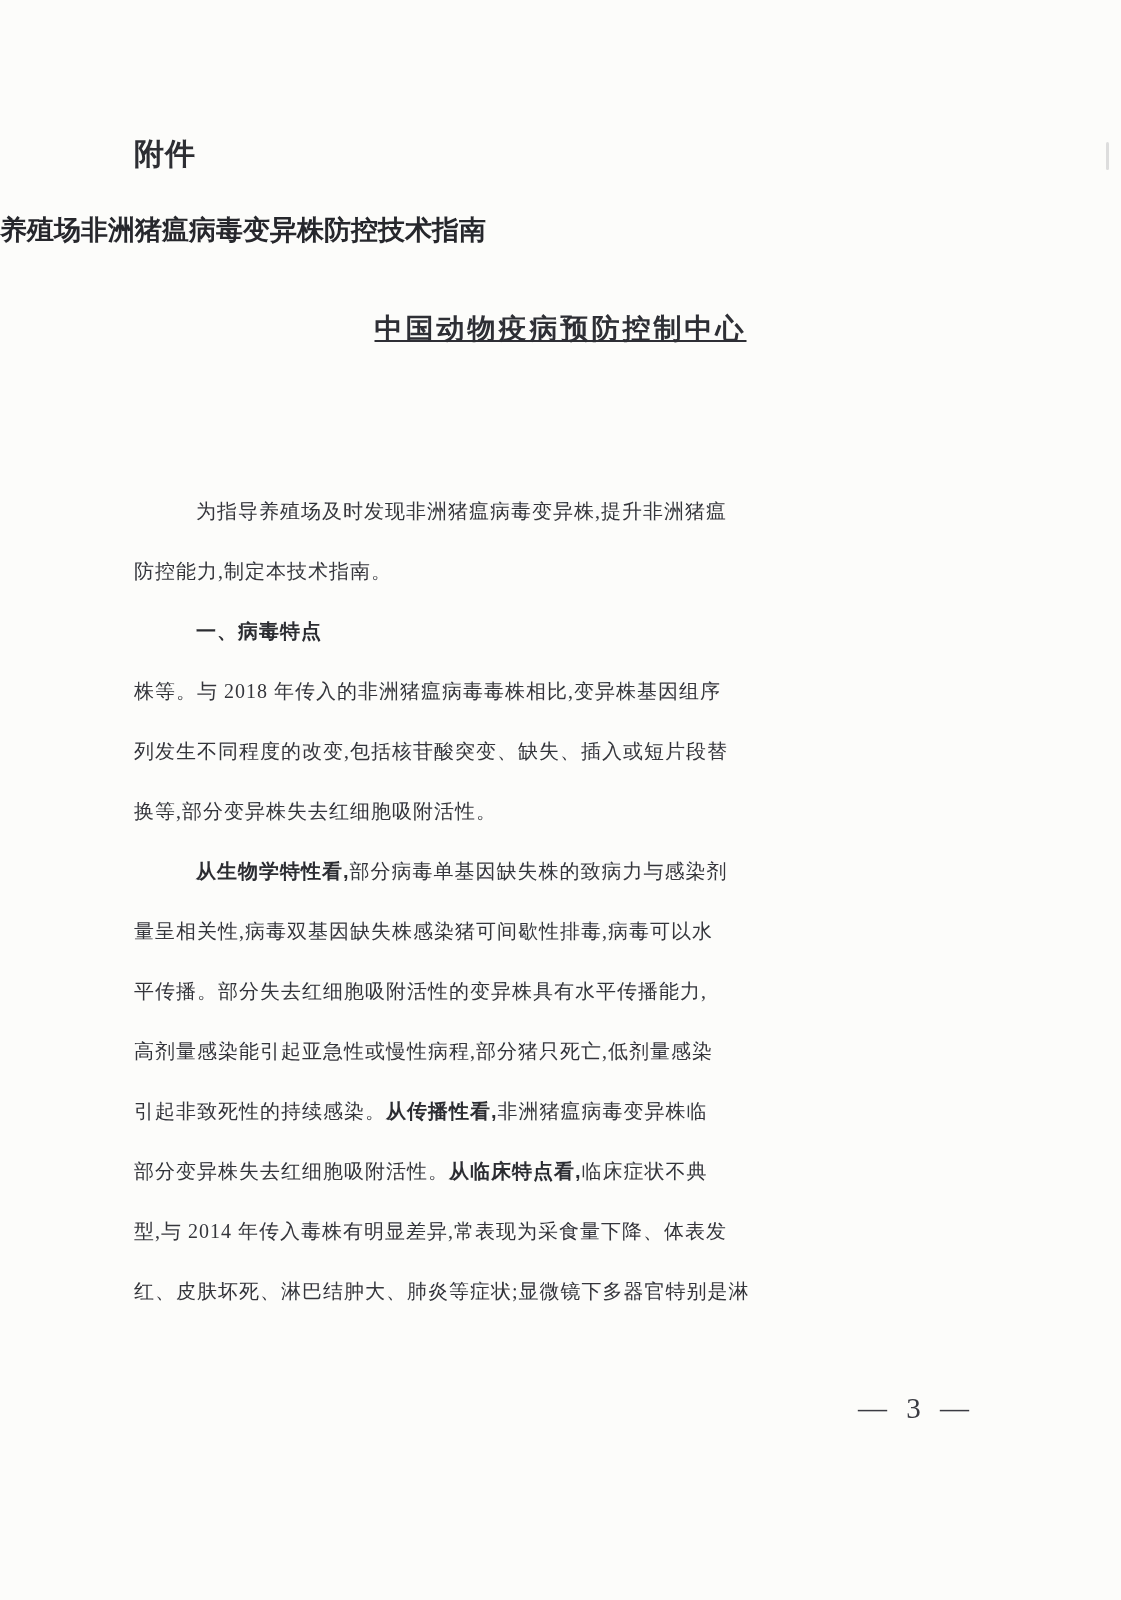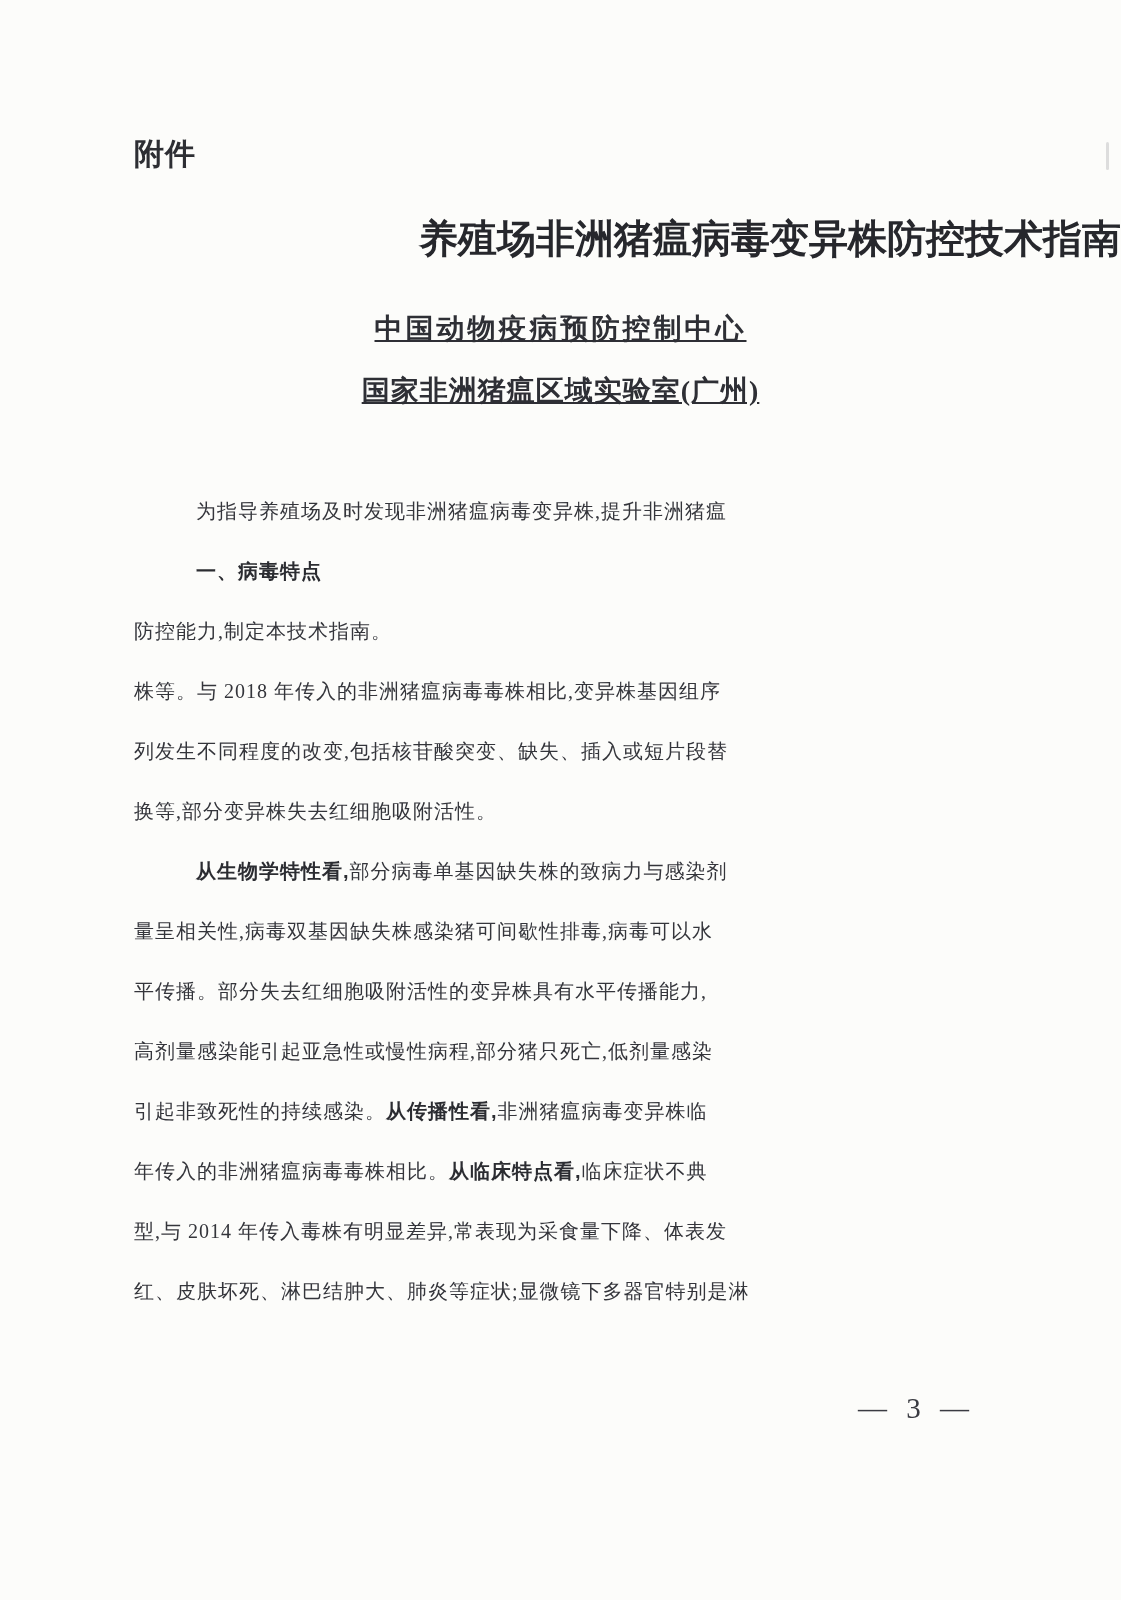--- a/index.html
+++ b/index.html
@@ -26,22 +26,22 @@
     letter-spacing: 1px;
     font-family: "Liberation Sans", sans-serif;
     color: #2d2e33;
   }
   .title {
     position: absolute;
     top: 212px;
     left: 0;
     width: 100%;
     margin: 0;
-    text-align: right;
-    font-size: 39px;
+    text-align: left;
+    font-size: 27px;
     font-weight: 700;
     letter-spacing: 0px;
     font-family: Liberation Mono, monospace;
     color: #26272c;
   }
   .org {
     position: absolute;
     left: 0;
     width: 100%;
     text-align: center;
@@ -94,35 +94,34 @@
 </head>
 <body>
 
 <div class="page" style="background: rgb(252, 252, 250); color: rgb(52, 53, 59);">
   <div class="attachment">附件</div>
 
   <h1 class="title">养殖场非洲猪瘟病毒变异株防控技术指南</h1>
 
   <div class="org org1">中国动物疫病预防控制中心</div>
 
-  <div class="org org2">国家非洲猪瘟区域实验室(广州)</div>
 
   <div class="body-text" id="body-lines">
       <div class="line indent"><span>为指导养殖场及时发现非洲猪瘟病毒变异株,提升非洲猪瘟</span></div>
+      <div class="line"><span>防控能力,制定本技术指南。</span></div>
       <div class="line indent heading"><span class="bold">一、病毒特点</span></div>
-      <div class="line"><span>防控能力,制定本技术指南。</span></div>
       <div class="line"><span>株等。与 2018 年传入的非洲猪瘟病毒毒株相比,变异株基因组序</span></div>
       <div class="line"><span>列发生不同程度的改变,包括核苷酸突变、缺失、插入或短片段替</span></div>
       <div class="line"><span>换等,部分变异株失去红细胞吸附活性。</span></div>
       <div class="line indent"><span class="bold">从生物学特性看,</span><span>部分病毒单基因缺失株的致病力与感染剂</span></div>
       <div class="line"><span>量呈相关性,病毒双基因缺失株感染猪可间歇性排毒,病毒可以水</span></div>
       <div class="line"><span>平传播。部分失去红细胞吸附活性的变异株具有水平传播能力,</span></div>
       <div class="line"><span>高剂量感染能引起亚急性或慢性病程,部分猪只死亡,低剂量感染</span></div>
       <div class="line"><span>引起非致死性的持续感染。</span><span class="bold">从传播性看,</span><span>非洲猪瘟病毒变异株临</span></div>
-      <div class="line"><span>年传入的非洲猪瘟病毒毒株相比。</span><span class="bold">从临床特点看,</span><span>临床症状不典</span></div>
+      <div class="line"><span>部分变异株失去红细胞吸附活性。</span><span class="bold">从临床特点看,</span><span>临床症状不典</span></div>
       <div class="line"><span>型,与 2014 年传入毒株有明显差异,常表现为采食量下降、体表发</span></div>
       <div class="line"><span>红、皮肤坏死、淋巴结肿大、肺炎等症状;显微镜下多器官特别是淋</span></div>
     </div>
 
   <div class="pagenum">— 3 —</div>
 
   <div class="scan-artifact"></div>
 </div>
 
 </body></html>

